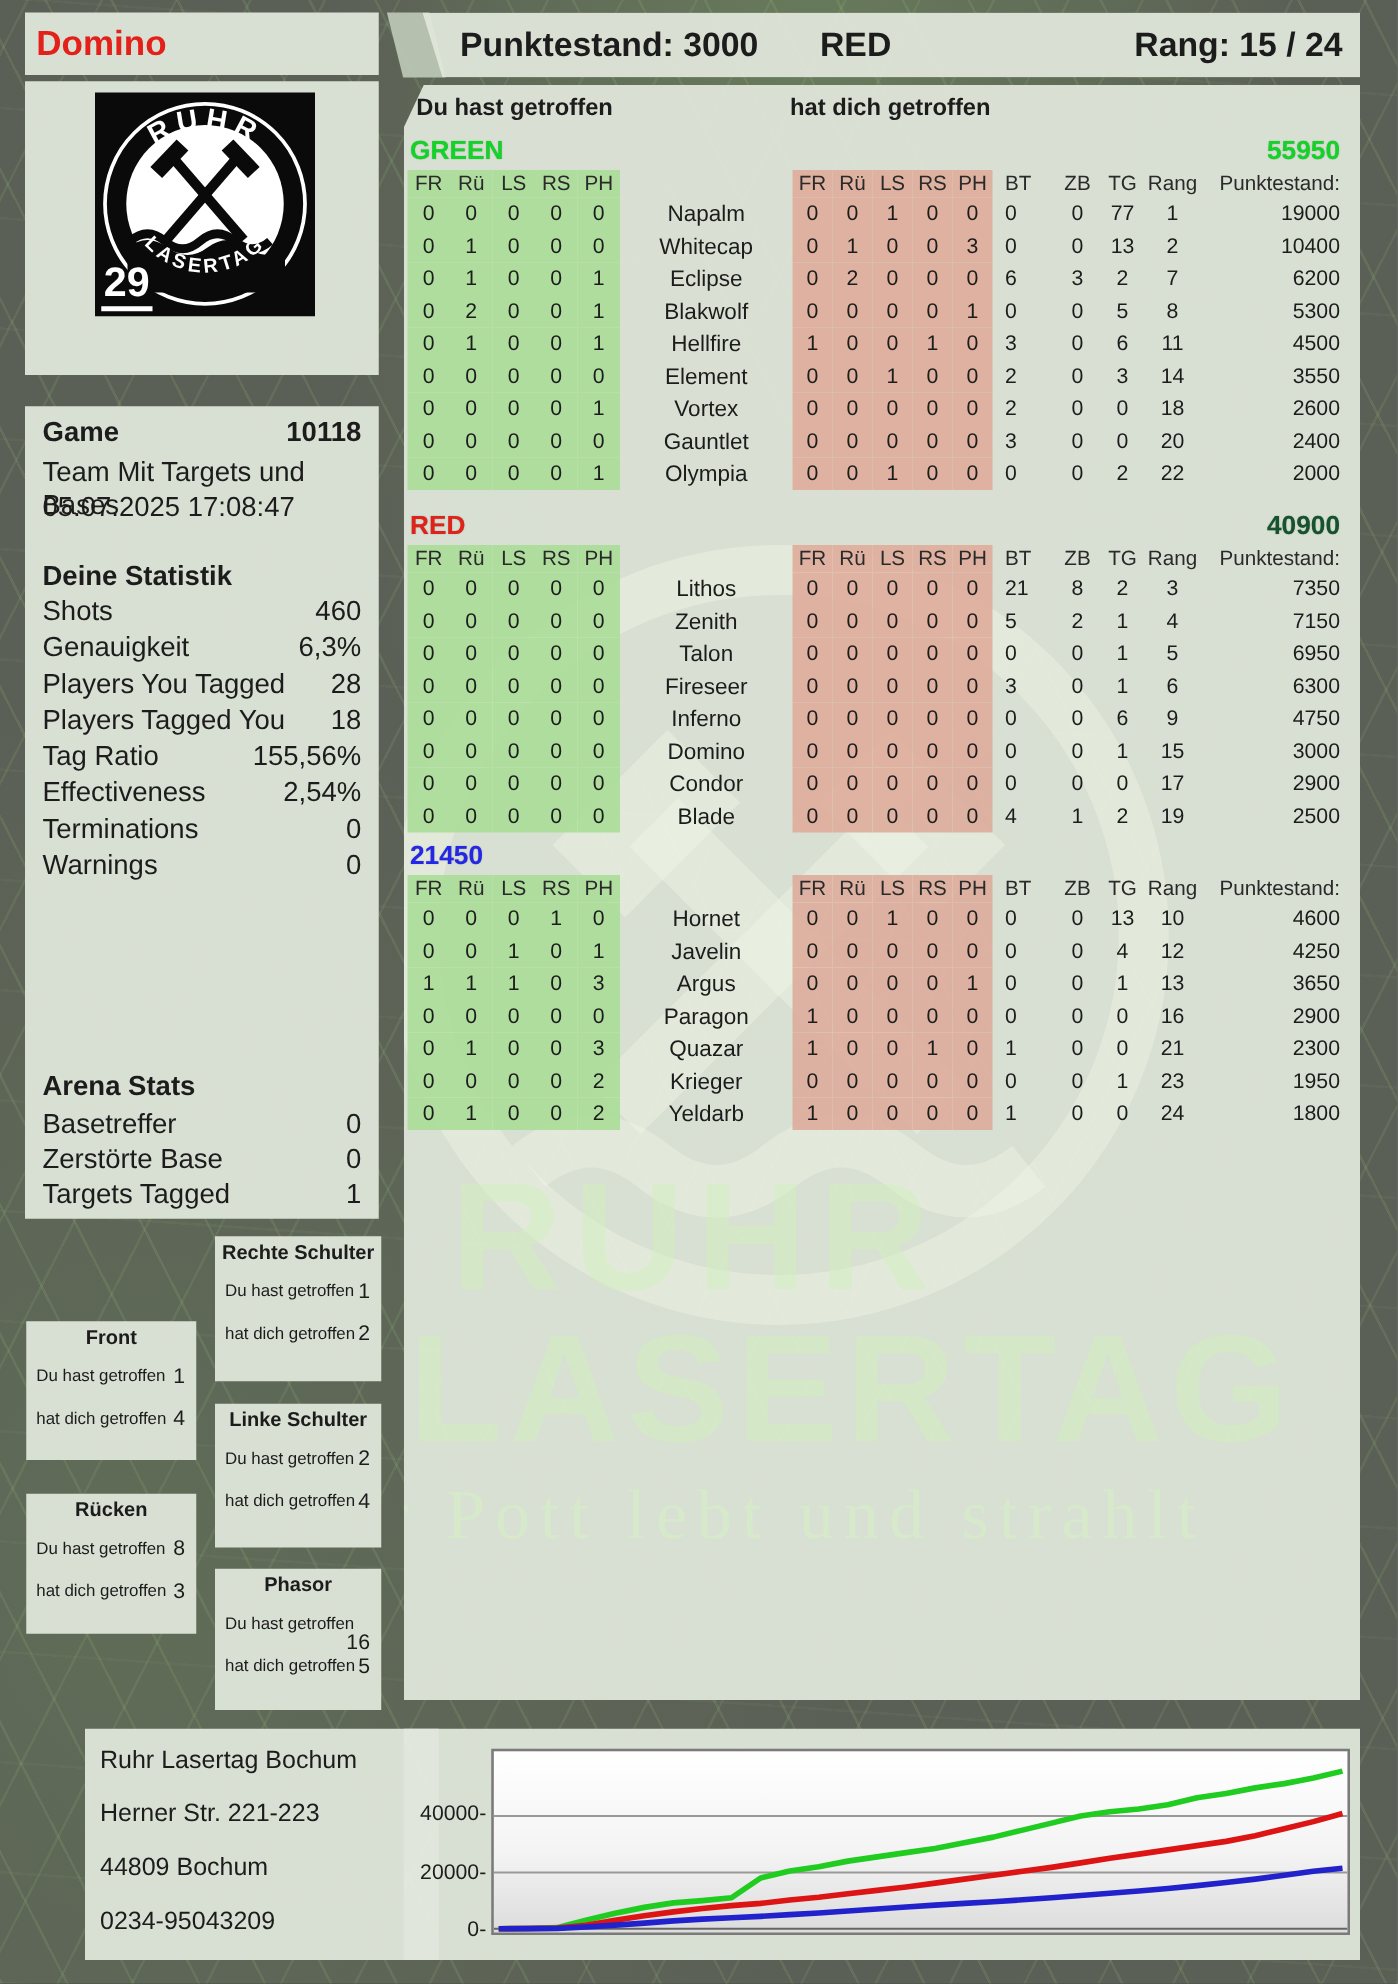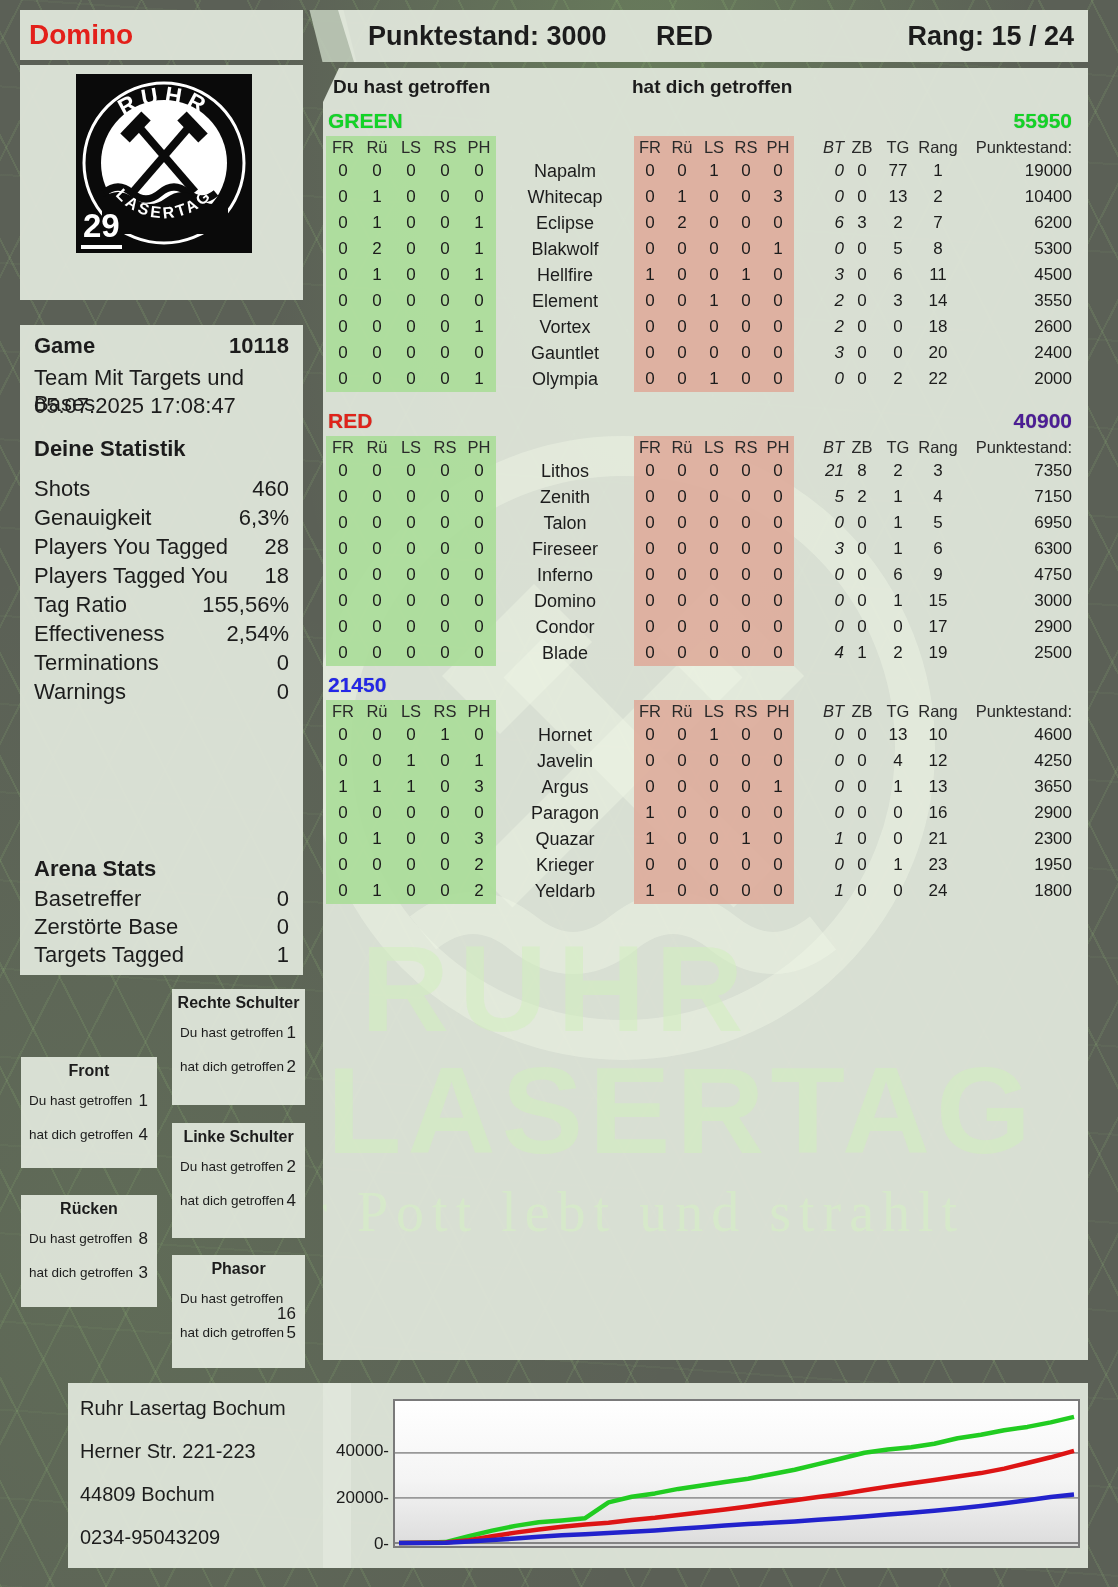--- a/index.html
+++ b/index.html
@@ -66,21 +66,21 @@
     font-weight:bold;font-size:21px;text-shadow:0 0 1px rgba(0,0,0,0.35);}
   .team-title-row .tn{flex:1;}
   .t-row{display:flex;align-items:center;height:26px;padding-left:3px;font-size:17px;}
   .t-head{height:22px;font-size:16.5px;color:#2a2a2a;}
   .c-hl{width:34px;text-align:center;background:rgba(170,221,152,0.9);align-self:stretch;
         display:flex;align-items:center;justify-content:center;}
   .c-hr{width:32px;text-align:center;background:rgba(222,172,155,0.9);align-self:stretch;
         display:flex;align-items:center;justify-content:center;}
   .c-name{width:138px;text-align:center;font-size:18px;}
   .c-sp{width:10px;}
-  .c-bt{width:40px;text-align:right;font-style:italic;}
+  .c-bt{width:40px;text-align:left;}
   .c-zb{width:36px;text-align:center;}
   .c-tg{width:36px;text-align:center;}
   .c-rang{width:44px;text-align:center;}
   .c-pts{width:112px;text-align:right;}
 
   
   #address-panel{left:20px;top:1383px;width:283px;height:185px;margin-left:48px;}
   .addr-line{position:absolute;left:12px;font-size:20px;}
   #chart-panel{left:323px;top:1383px;width:765px;height:185px;}
   #plot{position:absolute;left:70px;top:16px;width:687px;height:149px;
@@ -312,21 +312,21 @@
             <span class="c-bt">0</span>
             <span class="c-zb">0</span>
             <span class="c-tg">2</span>
             <span class="c-rang">22</span>
             <span class="c-pts">2000</span>
           </div>
         </div>
         <div class="team-section" style="top: 338px;">
           <div class="team-title-row">
             <span class="tn" style="color: rgb(224, 35, 26);">RED</span>
-            <span class="tt" style="color: #4c1d95;">40900</span>
+            <span class="tt" style="color: #14532d;">40900</span>
           </div>
           <div class="t-row t-head">
             <span class="c-hl">FR</span>
             <span class="c-hl">Rü</span>
             <span class="c-hl">LS</span>
             <span class="c-hl">RS</span>
             <span class="c-hl">PH</span>
             <span class="c-name"></span>
             <span class="c-hr">FR</span>
             <span class="c-hr">Rü</span>
@@ -685,21 +685,21 @@
     </div>
   </div>
 
   <div id="info-panel" class="panel">
     <div class="info-row b" style="top:8px">
       <span class="lab">Game</span>
       <span class="val">10118</span>
     </div>
     <div class="info-row" style="top:40px">Team Mit Targets und Bases</div>
     <div class="info-row" style="top:68px">05.07.2025 17:08:47</div>
-    <div class="info-row b" style="top:111px">Deine Statistik</div>
+    <div class="info-row b" style="top:123px">Deine Statistik</div>
     <div id="stat-rows">
         <div class="info-row" style="top: 151px;">
           <span class="lab">Shots</span>
           <span class="val">460</span>
         </div>
         <div class="info-row" style="top: 180px;">
           <span class="lab">Genauigkeit</span>
           <span class="val">6,3%</span>
         </div>
         <div class="info-row" style="top: 209px;">

